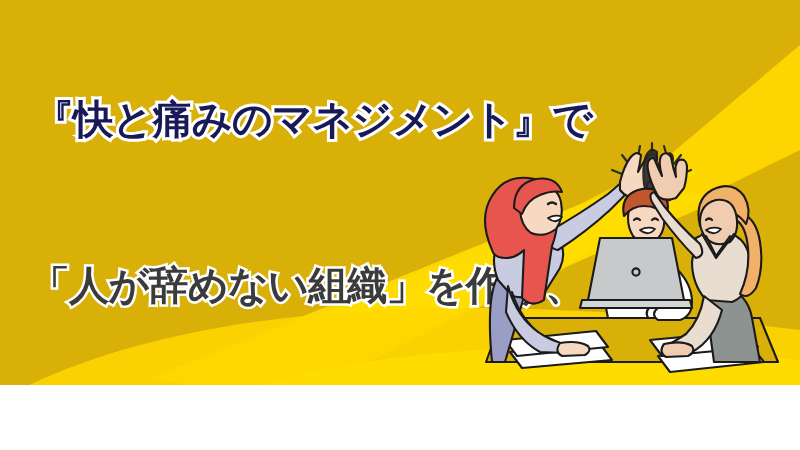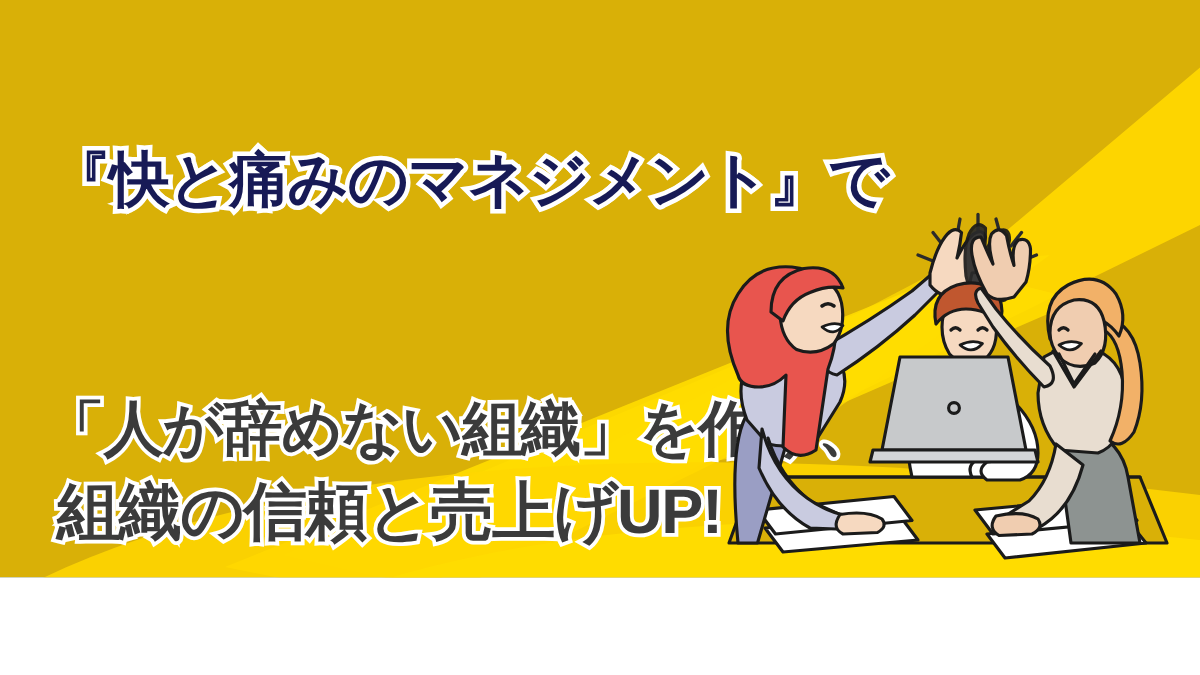--- a/index.html
+++ b/index.html
@@ -6,21 +6,21 @@
     margin: 0;
     padding: 0;
     background: #ffffff;
   }
   #banner {
     position: relative;
     width: 800px;
     height: 385px;
     overflow: hidden;
     font-family: "Liberation Sans", "DejaVu Sans", sans-serif;
-    background: #3b82f6;
+    background: #ec4899;
   }
   #beam-svg, #art-svg {
     position: absolute;
     top: 0;
     left: 0;
   }
 
   
   #headline {
     position: absolute;
@@ -94,23 +94,20 @@
     <path d="M 0,450 L 0,400 C 180,300 470,290 800,330 L 800,450 Z" fill="#ffd700" opacity="0.85"></path>
     <path d="M 120,450 C 260,350 520,330 800,360 L 800,450 Z" fill="#ffdd00" opacity="0.9"></path>
   </svg>
 
   <div id="headline">
     <div class="hl" id="line1">
       <span>『快と痛みのマネジメント』で</span>
     </div>
     <div class="hl" id="line3">
       <span>「人が辞めない組織」を作り、</span>
-    </div>
-    <div class="hl" id="line4">
-      <span>組織の信頼と売上げUP!</span>
     </div>
   </div>
 
   <svg id="art-svg" width="800" height="450" viewBox="0 0 800 450" style="z-index:6;">
     <g stroke="#1b1b1b" stroke-width="2.1" stroke-linejoin="round" stroke-linecap="round" fill="none">
 
       <g stroke="#2b2b2b" stroke-width="2.2">
         <line x1="640" y1="146" x2="638" y2="157"></line>
         <line x1="652" y1="143" x2="652" y2="155"></line>
         <line x1="664" y1="146" x2="667" y2="157"></line>

